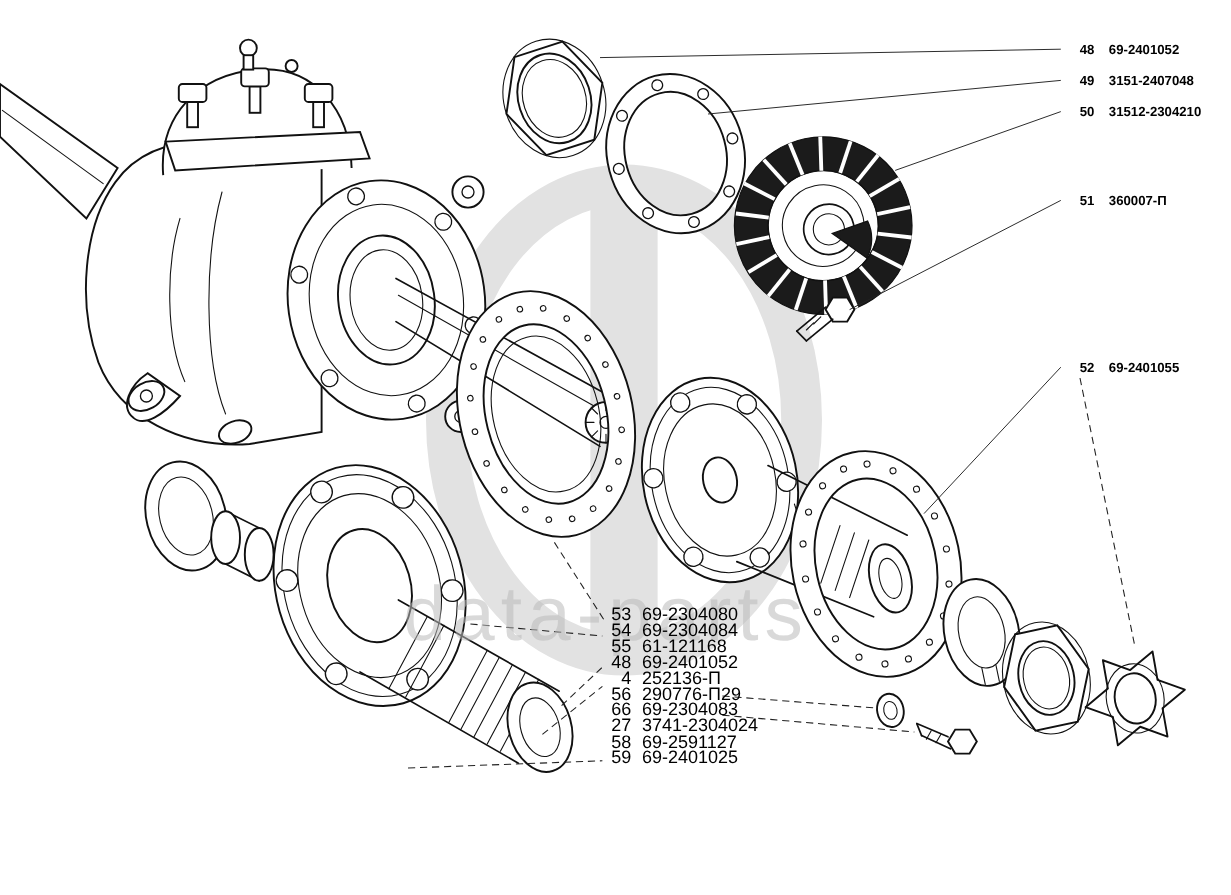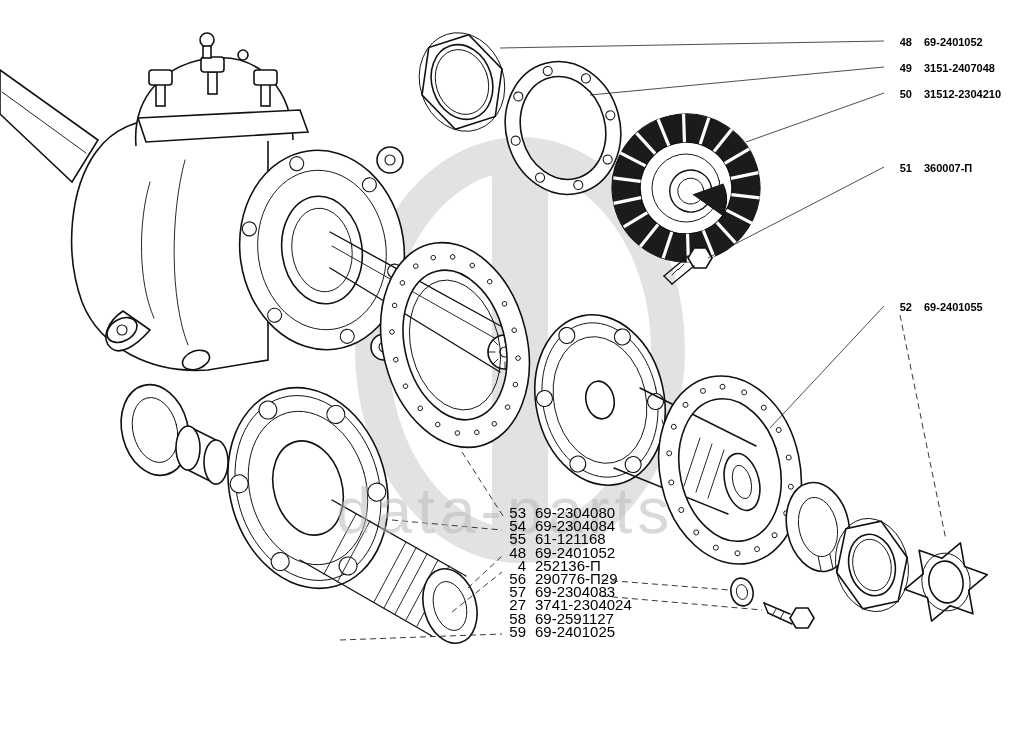--- a/index.html
+++ b/index.html
@@ -365,21 +365,21 @@
     </div>
     <div class="row">
       <span class="ref">4</span>
       <span class="part">252136-П</span>
     </div>
     <div class="row">
       <span class="ref">56</span>
       <span class="part">290776-П29</span>
     </div>
     <div class="row">
-      <span class="ref">57</span>
+      <span class="ref">66</span>
       <span class="part">69-2304083</span>
     </div>
     <div class="row">
       <span class="ref">27</span>
       <span class="part">3741-2304024</span>
     </div>
     <div class="row">
       <span class="ref">58</span>
       <span class="part">69-2591127</span>
     </div>

